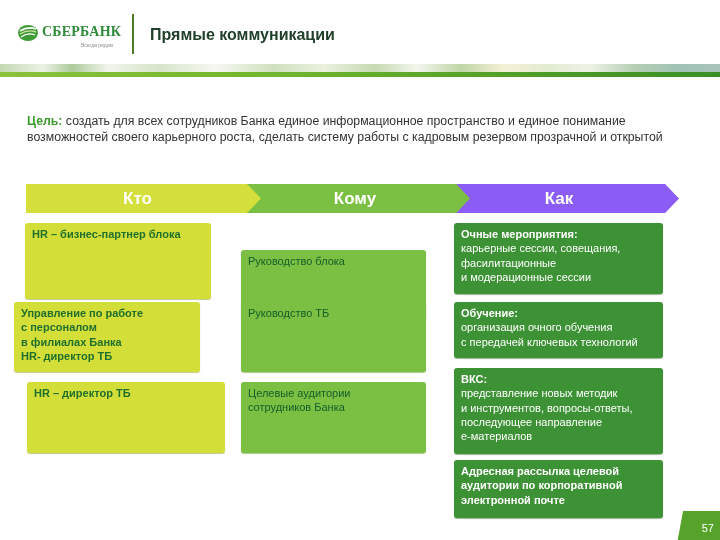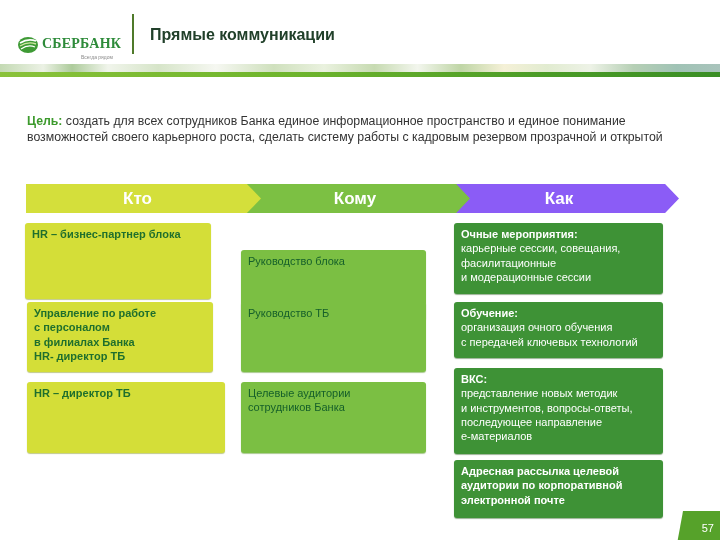--- a/index.html
+++ b/index.html
@@ -1,19 +1,19 @@
 <!DOCTYPE html>
 <html><head>
 <meta charset="utf-8">
 <style>
   * { box-sizing: border-box; margin: 0; padding: 0; }
   html, body { width: 720px; height: 540px; background: #ffffff; overflow: hidden; }
   body { position: relative; font-family: "Liberation Sans", sans-serif; }
 
-  .logo { position: absolute; left: 17px; top: 22px; width: 100px; height: 30px; margin-top: 12px; }
+  .logo { position: absolute; left: 17px; top: 22px; width: 100px; height: 30px; }
   .logo-emblem { position: absolute; left: 0; top: 2px; width: 22px; height: 18px; }
   .logo-name { position: absolute; left: 25px; top: 2px; font-family: "Liberation Serif", serif; font-size: 14px; font-weight: bold; color: #2e8b3a; letter-spacing: 0.2px; }
   .logo-tag { position: absolute; left: 64px; top: 20px; font-size: 5px; color: #8a8a8a; }
 
   .divider { position: absolute; left: 132px; top: 14px; width: 2px; height: 40px; background: #4f7a2a; }
   .title { position: absolute; left: 150px; top: 26px; font-size: 16px; font-weight: bold; color: #21402a; }
 
   .banner { position: absolute; left: 0; top: 64px; width: 720px; height: 14px; }
   .banner-tex { position: absolute; left: 0; top: 0; width: 720px; height: 9px;
     background: linear-gradient(90deg, #b9d3a6 0%, #e8efe0 6%, #9fc28a 10%, #eef3e8 15%, #cfe0bf 22%, #f4f6ef 30%, #c7dbb2 38%, #e6efd9 45%, #bdd4a4 52%, #f0f4ea 58%, #b4ce96 64%, #f3eed0 70%, #dce8c8 76%, #eaf0e2 82%, #a9c7a8 88%, #8fb8a8 94%, #9ab9b0 100%); opacity: .85; }
@@ -66,21 +66,21 @@
   <span class="goal-label">Цель:</span><span> создать для всех сотрудников Банка единое информационное пространство и единое понимание возможностей своего карьерного роста, сделать систему работы с кадровым резервом прозрачной и открытой</span>
 </div>
 
 <div class="chev chev-1">Кто</div>
 <div class="chev chev-2">Кому</div>
 <div class="chev chev-3">Как</div>
 
 <div class="box box-1" style="left:25px;top:223px;width:186px;height:76px;">
   <span style="white-space:pre-line;">HR – бизнес-партнер блока</span>
 </div>
-<div class="box box-1" style="left:27px;top:302px;width:186px;height:70px;">
+<div class="box box-1" style="left:14px;top:302px;width:186px;height:70px;">
   <span style="white-space:pre-line;">Управление по работе
 с персоналом
 в филиалах Банка
 HR- директор ТБ</span>
 </div>
 <div class="box box-1" style="left:27px;top:382px;width:198px;height:71px;">
   <span style="white-space:pre-line;">HR – директор ТБ</span>
 </div>
 
 <div class="box box-2" style="left:241px;top:206px;width:185px;height:70px;margin-top:44px;">

